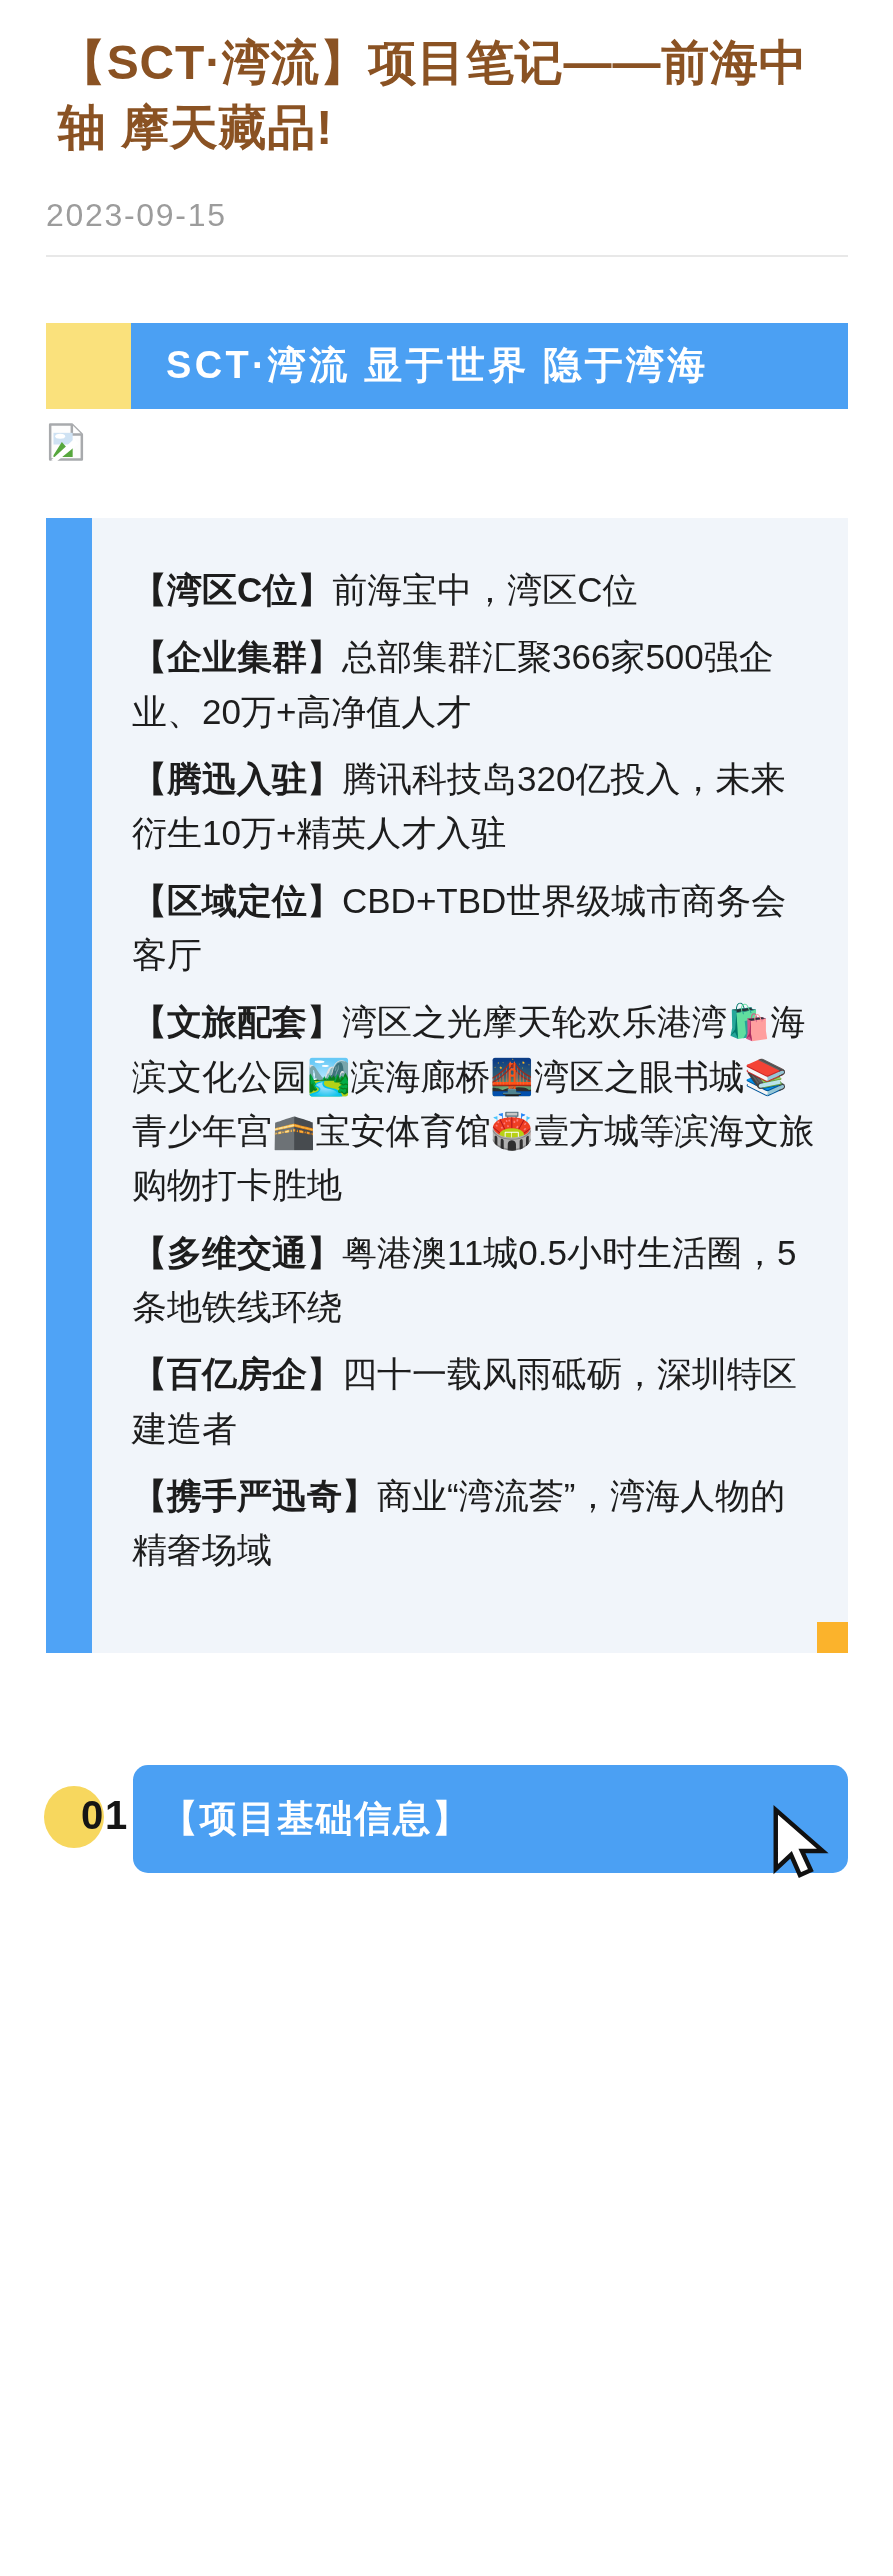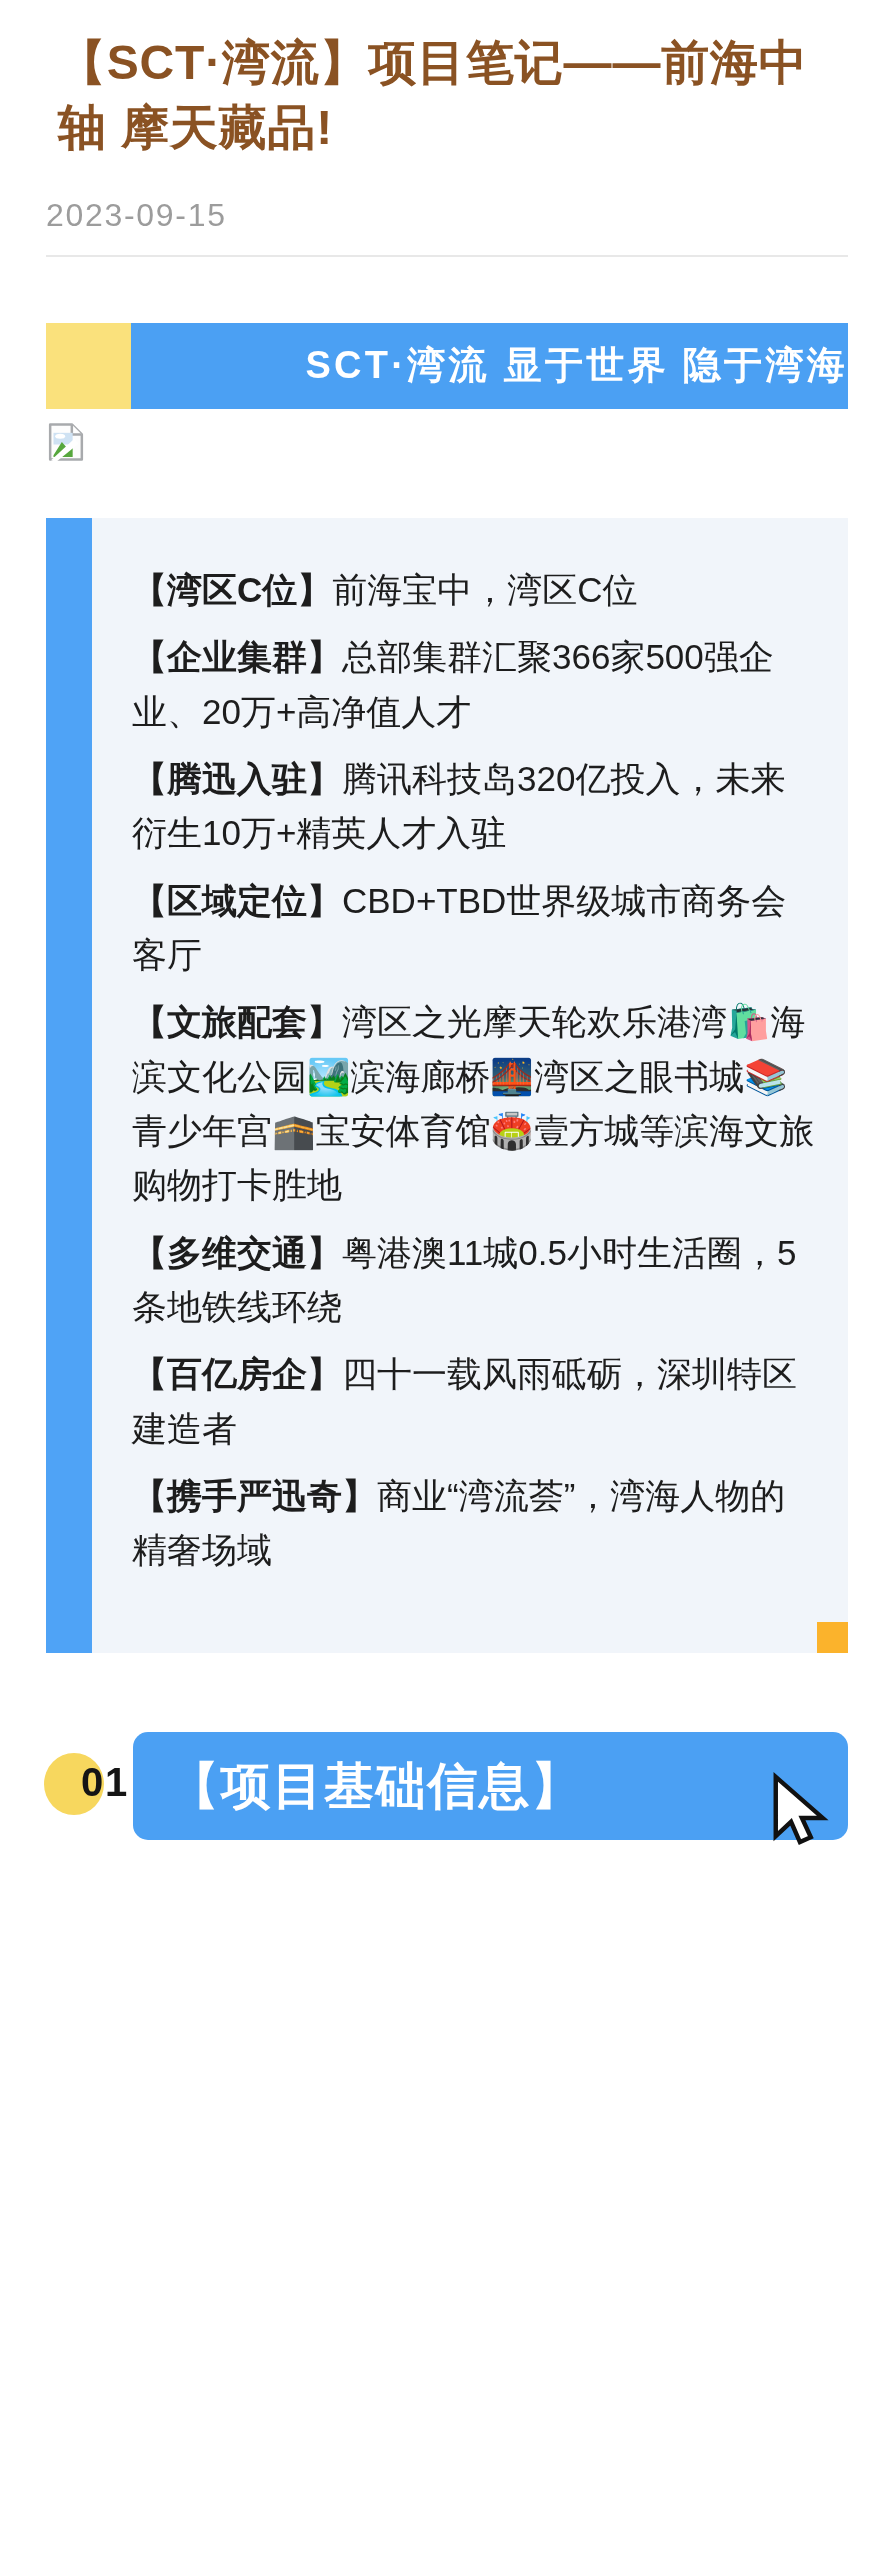--- a/index.html
+++ b/index.html
@@ -18,21 +18,21 @@
   }
   .date{margin-top:36px;font-size:32px;color:#9c9c9c;letter-spacing:1.7px;}
   .divider{margin-top:21.5px;height:1.7px;background:#e8e8e8;}
 
   
   .hero{margin-top:66px;height:86px;display:flex;}
   .hero-yellow{width:85px;background:#FAE17C;flex:0 0 auto;}
   .hero-blue{
     flex:1;background:#4BA0F3;display:flex;align-items:center;
     color:#ffffff;font-size:38px;font-weight:bold;
-    padding-left:35px;letter-spacing:3.3px;justify-content:flex-end;
+    padding-left:35px;letter-spacing:3.3px;
   }
 
   
   .broken-img{margin-top:13.2px;width:40px;height:40px;}
 
   
   .card{
     margin-top:56px;display:flex;background:#F1F5FA;position:relative;
   }
   .card-bar{width:46px;background:#4FA3F6;flex:0 0 auto;}
@@ -41,33 +41,33 @@
     font-size:35px;color:#1d1d1d;line-height:1.55;
   }
   .card-body p{margin:0 0 13.2px 0;}
   .card-body p:last-child{margin-bottom:0;}
   .hl-label{font-weight:bold;}
   .card-corner{
     position:absolute;right:0;bottom:0;width:31px;height:31px;background:#FBB32C;
   }
 
   
-  .sec{position:relative;margin-top:79px;height:127px;}
+  .sec{position:relative;margin-top:112px;height:127px;}
   .sec-circle{
     position:absolute;left:-1.7px;top:21px;width:60px;height:62px;
     border-radius:50%;background:#F7D75E;
   }
   .sec-num{
     position:absolute;left:35px;top:28px;
     font-size:40px;font-weight:bold;color:#151515;letter-spacing:1.7px;
   }
   .sec-banner{
     margin-left:87px;height:108px;background:#4BA0F3;border-radius:15px;
-    display:flex;align-items:center;padding-left:36px;
-    color:#ffffff;font-size:50px;font-weight:bold;letter-spacing:1.7px;
+    display:flex;align-items:center;padding-left:28px;
+    color:#ffffff;font-size:37px;font-weight:bold;letter-spacing:1.7px;
   }
   .sec-cursor{position:absolute;right:13.2px;top:40px;width:79px;height:79px;}
 
   
   .facts{margin-top:0;}
   .fact{margin-top:53px;font-size:39px;color:#141414;letter-spacing:0.8px;}
   .fact:first-child{margin-top:48px;}
 </style>
 </head>
 <body>

